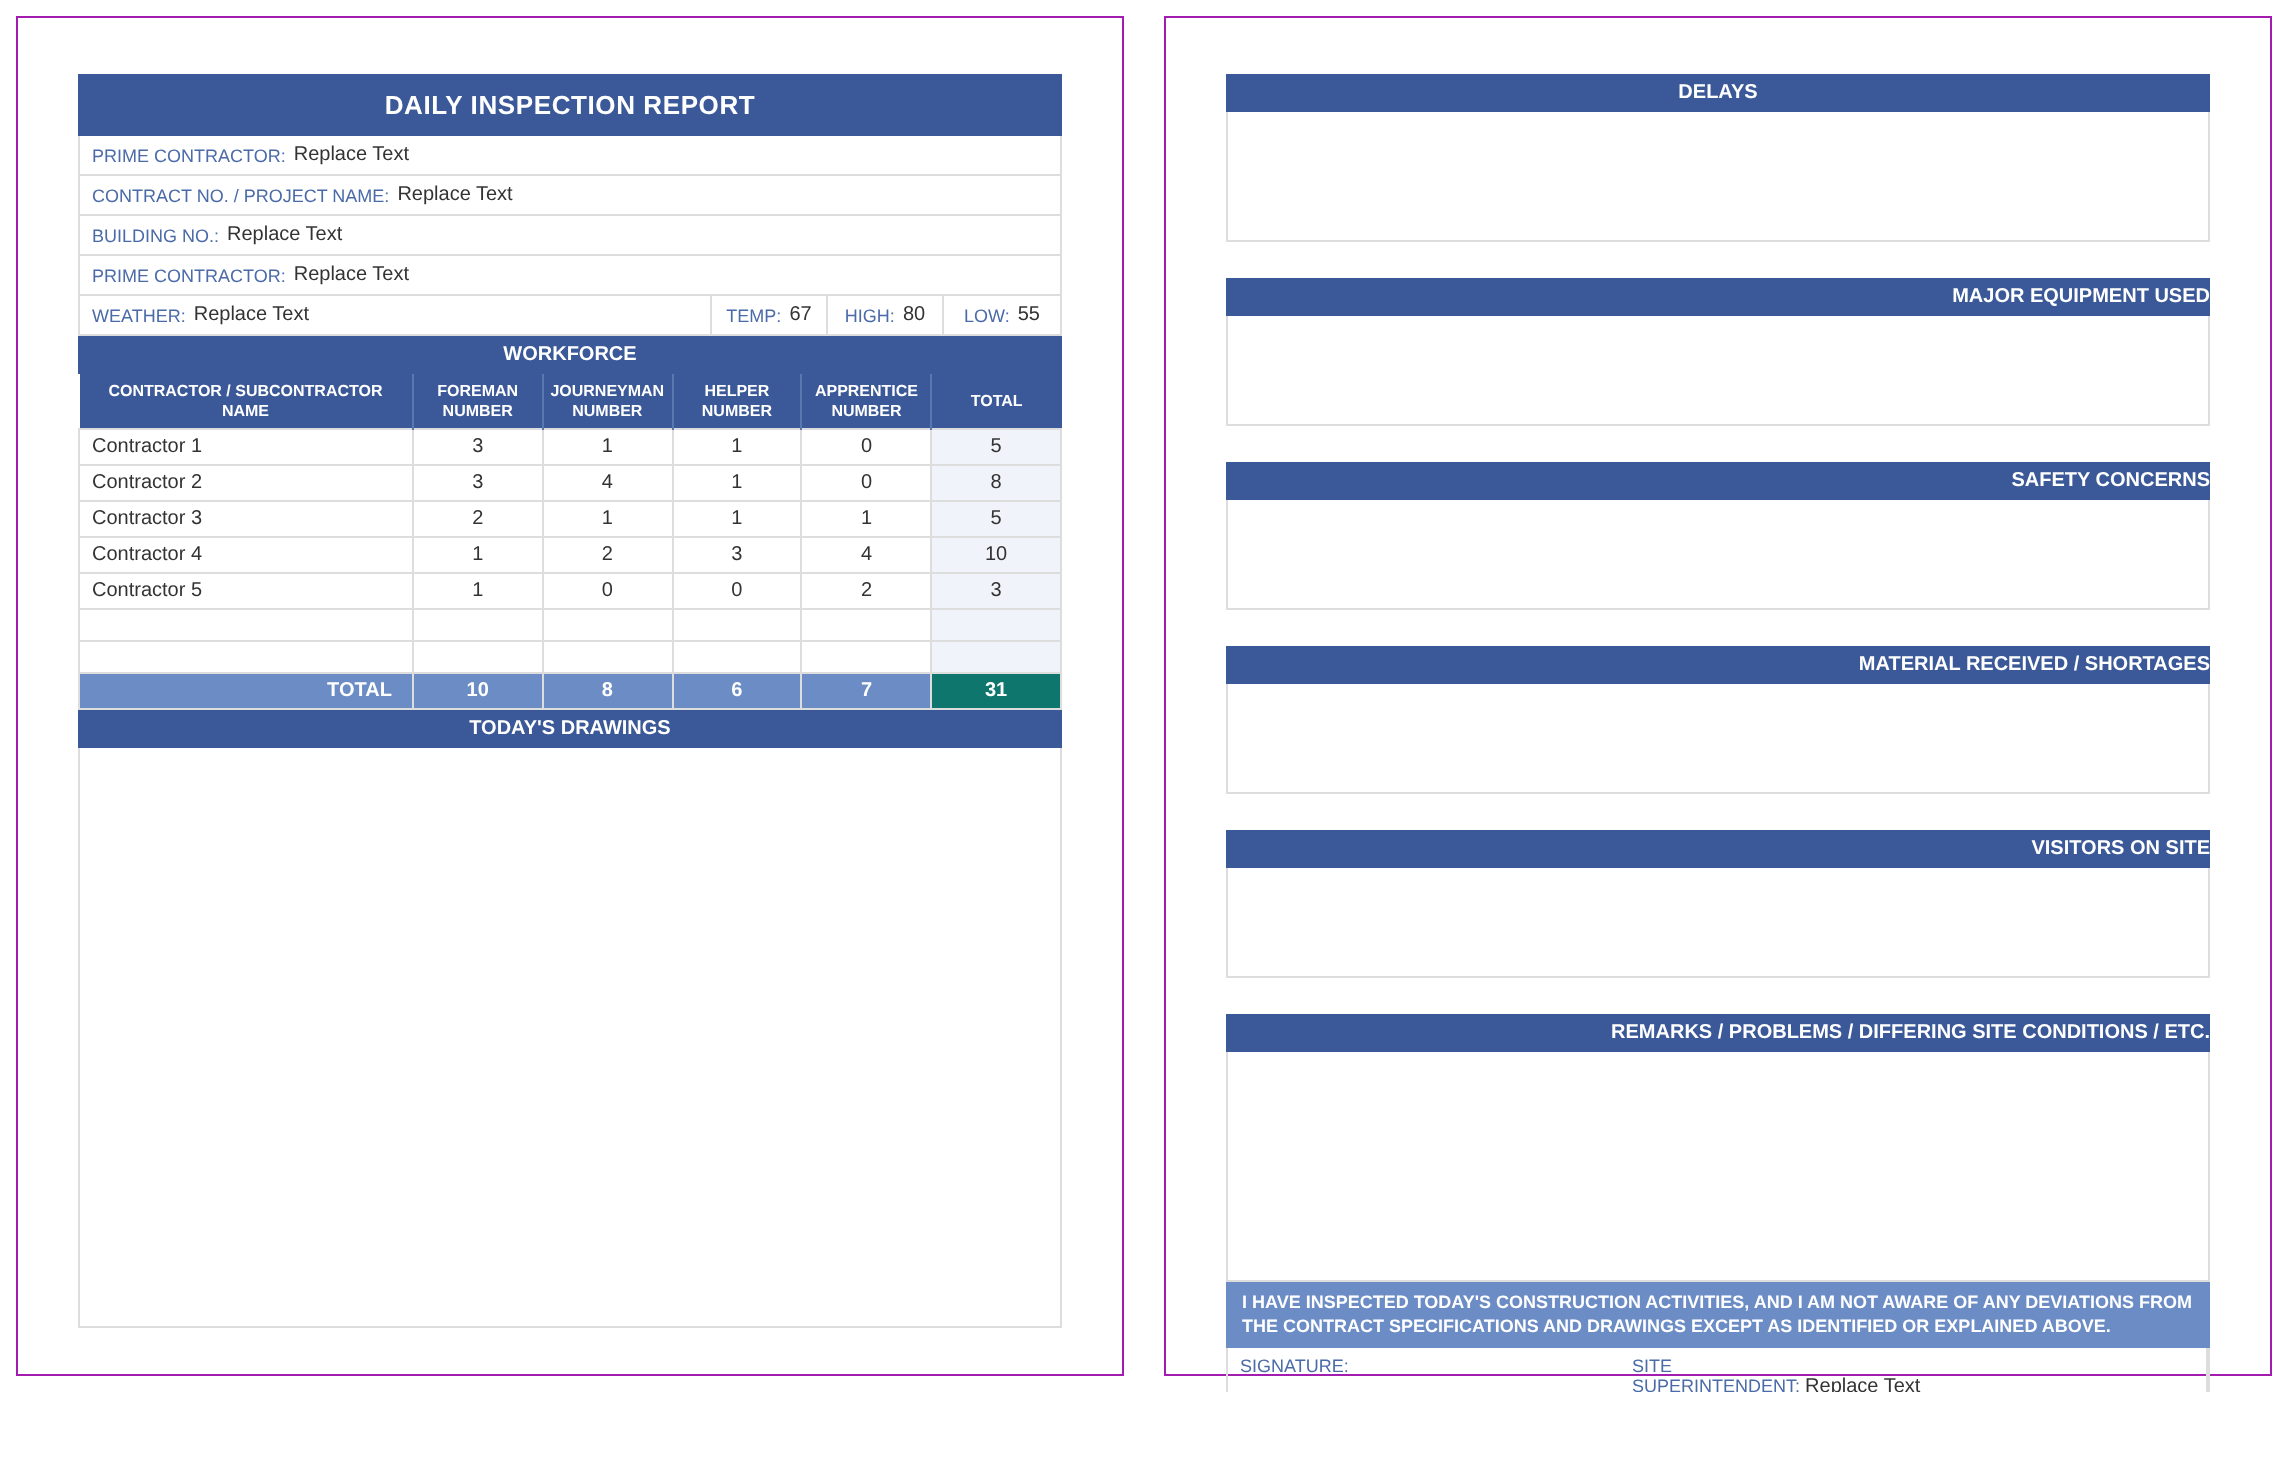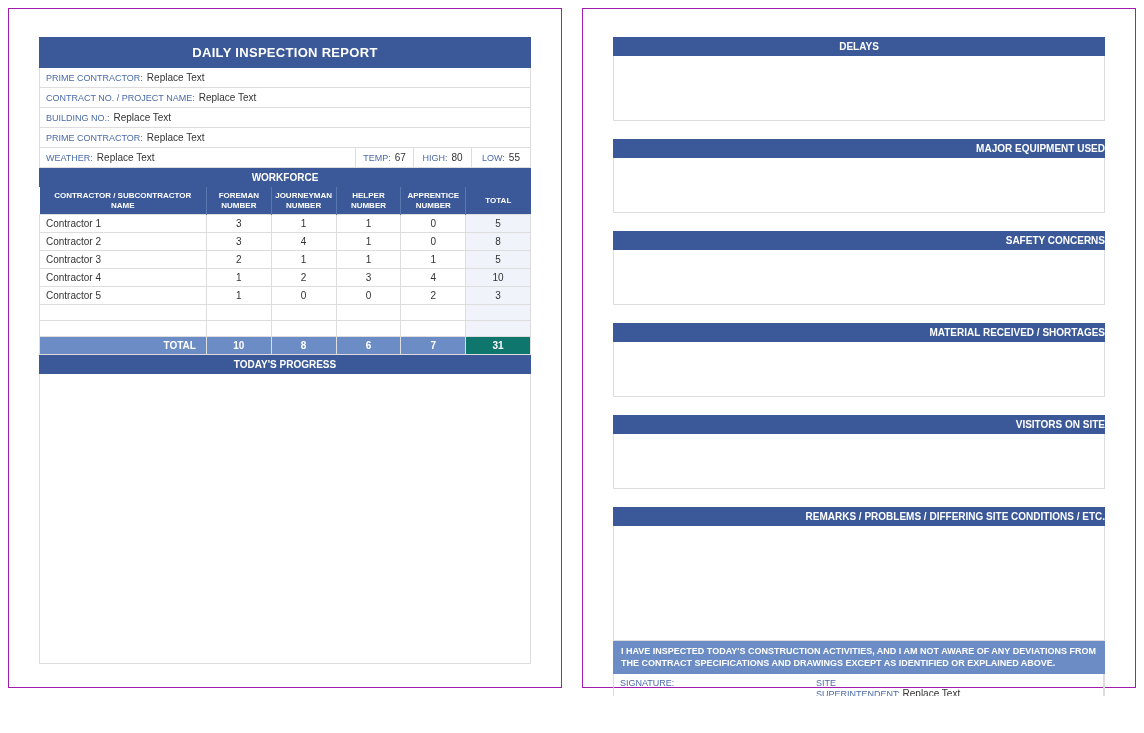--- a/index.html
+++ b/index.html
@@ -267,21 +267,21 @@
           <td class="total-label">TOTAL</td>
           <td>10</td>
           <td>8</td>
           <td>6</td>
           <td>7</td>
           <td class="grand">31</td>
         </tr>
       </tbody>
   </table>
 
-  <div class="section-header">TODAY'S PROGRESS</div>
+  <div class="section-header">TODAY'S DRAWINGS</div>
   <div class="progress-box"></div>
 </div>
 
 <div class="page">
 
   <div class="section-header">DELAYS</div>
   <div class="section-box h-65"></div>
 
   <div class="section-header mt-6">MAJOR EQUIPMENT USED</div>
   <div class="section-box h-55"></div>

